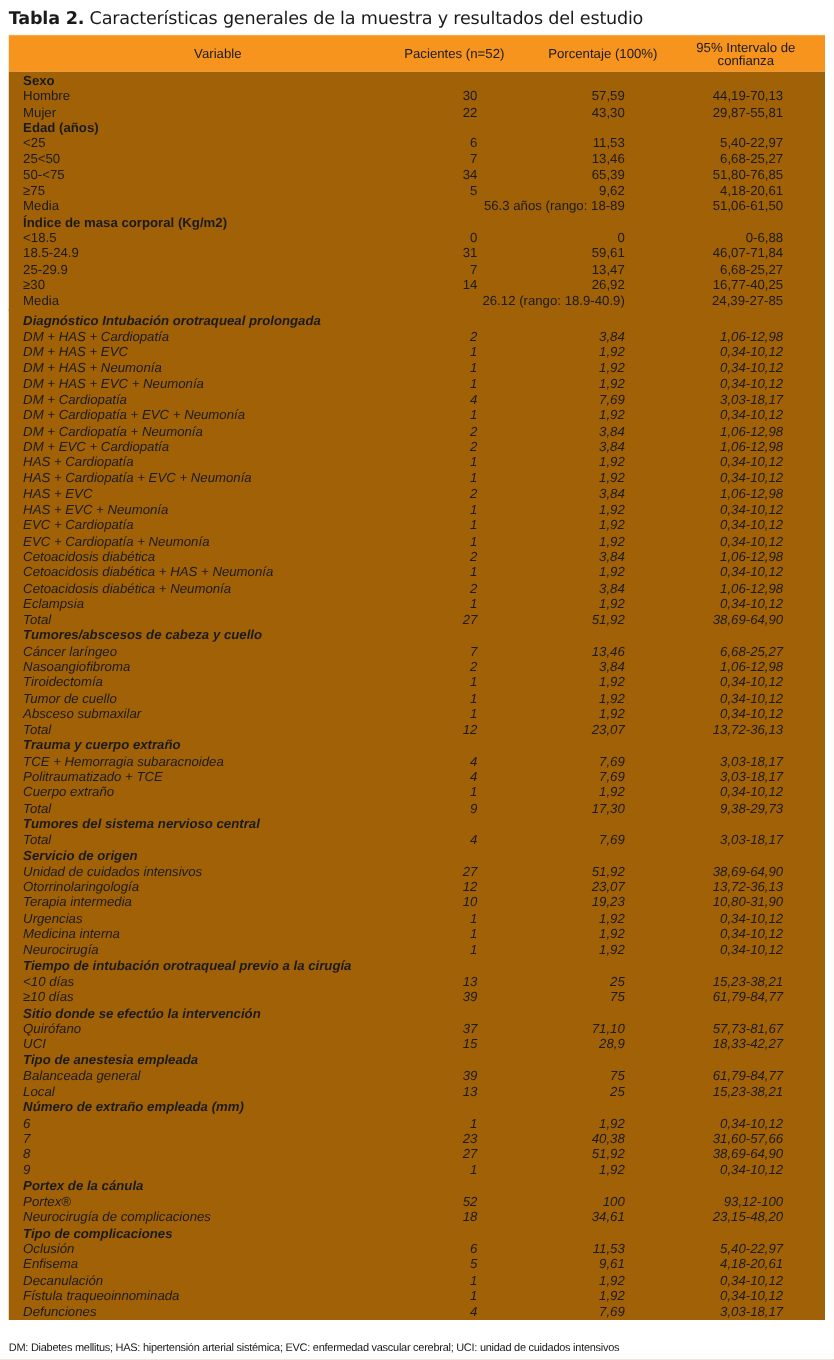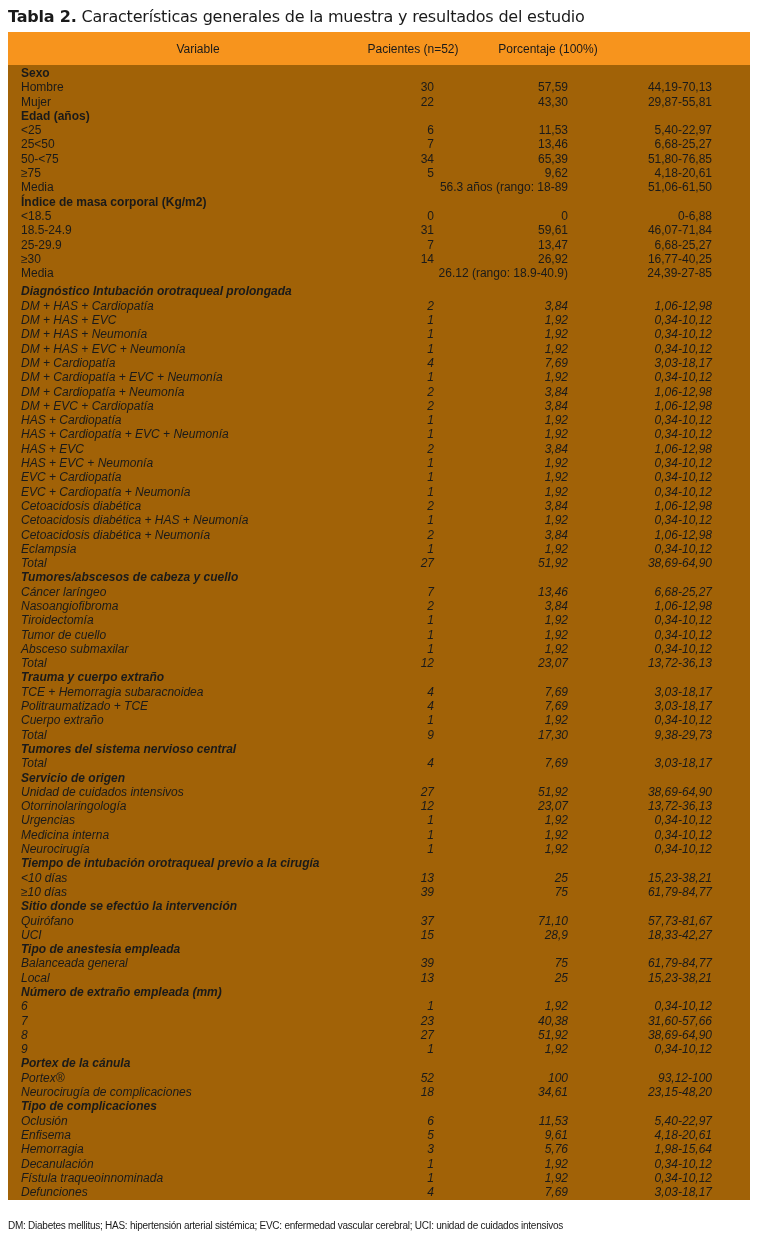--- a/index.html
+++ b/index.html
@@ -47,20 +47,21 @@
 
 <div class="caption">
   <span class="bold">Tabla 2.</span><span> Características generales de la muestra y resultados del estudio</span>
 </div>
 
 <div class="table">
   <div class="thead">
     <div class="th th-variable">Variable</div>
     <div class="th th-pacientes">Pacientes (n=52)</div>
     <div class="th th-porcentaje">Porcentaje (100%)</div>
+    <div class="th th-ic">95% Intervalo de confianza</div>
   </div>
   <div class="tbody" id="tbody">
       <div class="section">
         <div class="row">
           <span class="cell c-var group">Sexo</span>
         </div>
         <div class="row">
           <span class="cell c-var">Hombre</span>
           <span class="cell c-pac">30</span>
           <span class="cell c-pct">57,59</span>
@@ -341,20 +342,26 @@
           <span class="cell c-pct">51,92</span>
           <span class="cell c-ic">38,69-64,90</span>
         </div>
         <div class="row">
           <span class="cell c-var">Otorrinolaringología</span>
           <span class="cell c-pac">12</span>
           <span class="cell c-pct">23,07</span>
           <span class="cell c-ic">13,72-36,13</span>
         </div>
         <div class="row">
+          <span class="cell c-var">Terapia intermedia</span>
+          <span class="cell c-pac">10</span>
+          <span class="cell c-pct">19,23</span>
+          <span class="cell c-ic">10,80-31,90</span>
+        </div>
+        <div class="row">
           <span class="cell c-var">Urgencias</span>
           <span class="cell c-pac">1</span>
           <span class="cell c-pct">1,92</span>
           <span class="cell c-ic">0,34-10,12</span>
         </div>
         <div class="row">
           <span class="cell c-var">Medicina interna</span>
           <span class="cell c-pac">1</span>
           <span class="cell c-pct">1,92</span>
           <span class="cell c-ic">0,34-10,12</span>
@@ -459,26 +466,20 @@
           <span class="cell c-var">Oclusión</span>
           <span class="cell c-pac">6</span>
           <span class="cell c-pct">11,53</span>
           <span class="cell c-ic">5,40-22,97</span>
         </div>
         <div class="row">
           <span class="cell c-var">Enfisema</span>
           <span class="cell c-pac">5</span>
           <span class="cell c-pct">9,61</span>
           <span class="cell c-ic">4,18-20,61</span>
-        </div>
-        <div class="row">
-          <span class="cell c-var">Hemorragia</span>
-          <span class="cell c-pac">3</span>
-          <span class="cell c-pct">5,76</span>
-          <span class="cell c-ic">1,98-15,64</span>
         </div>
         <div class="row">
           <span class="cell c-var">Decanulación</span>
           <span class="cell c-pac">1</span>
           <span class="cell c-pct">1,92</span>
           <span class="cell c-ic">0,34-10,12</span>
         </div>
         <div class="row">
           <span class="cell c-var">Fístula traqueoinnominada</span>
           <span class="cell c-pac">1</span>

